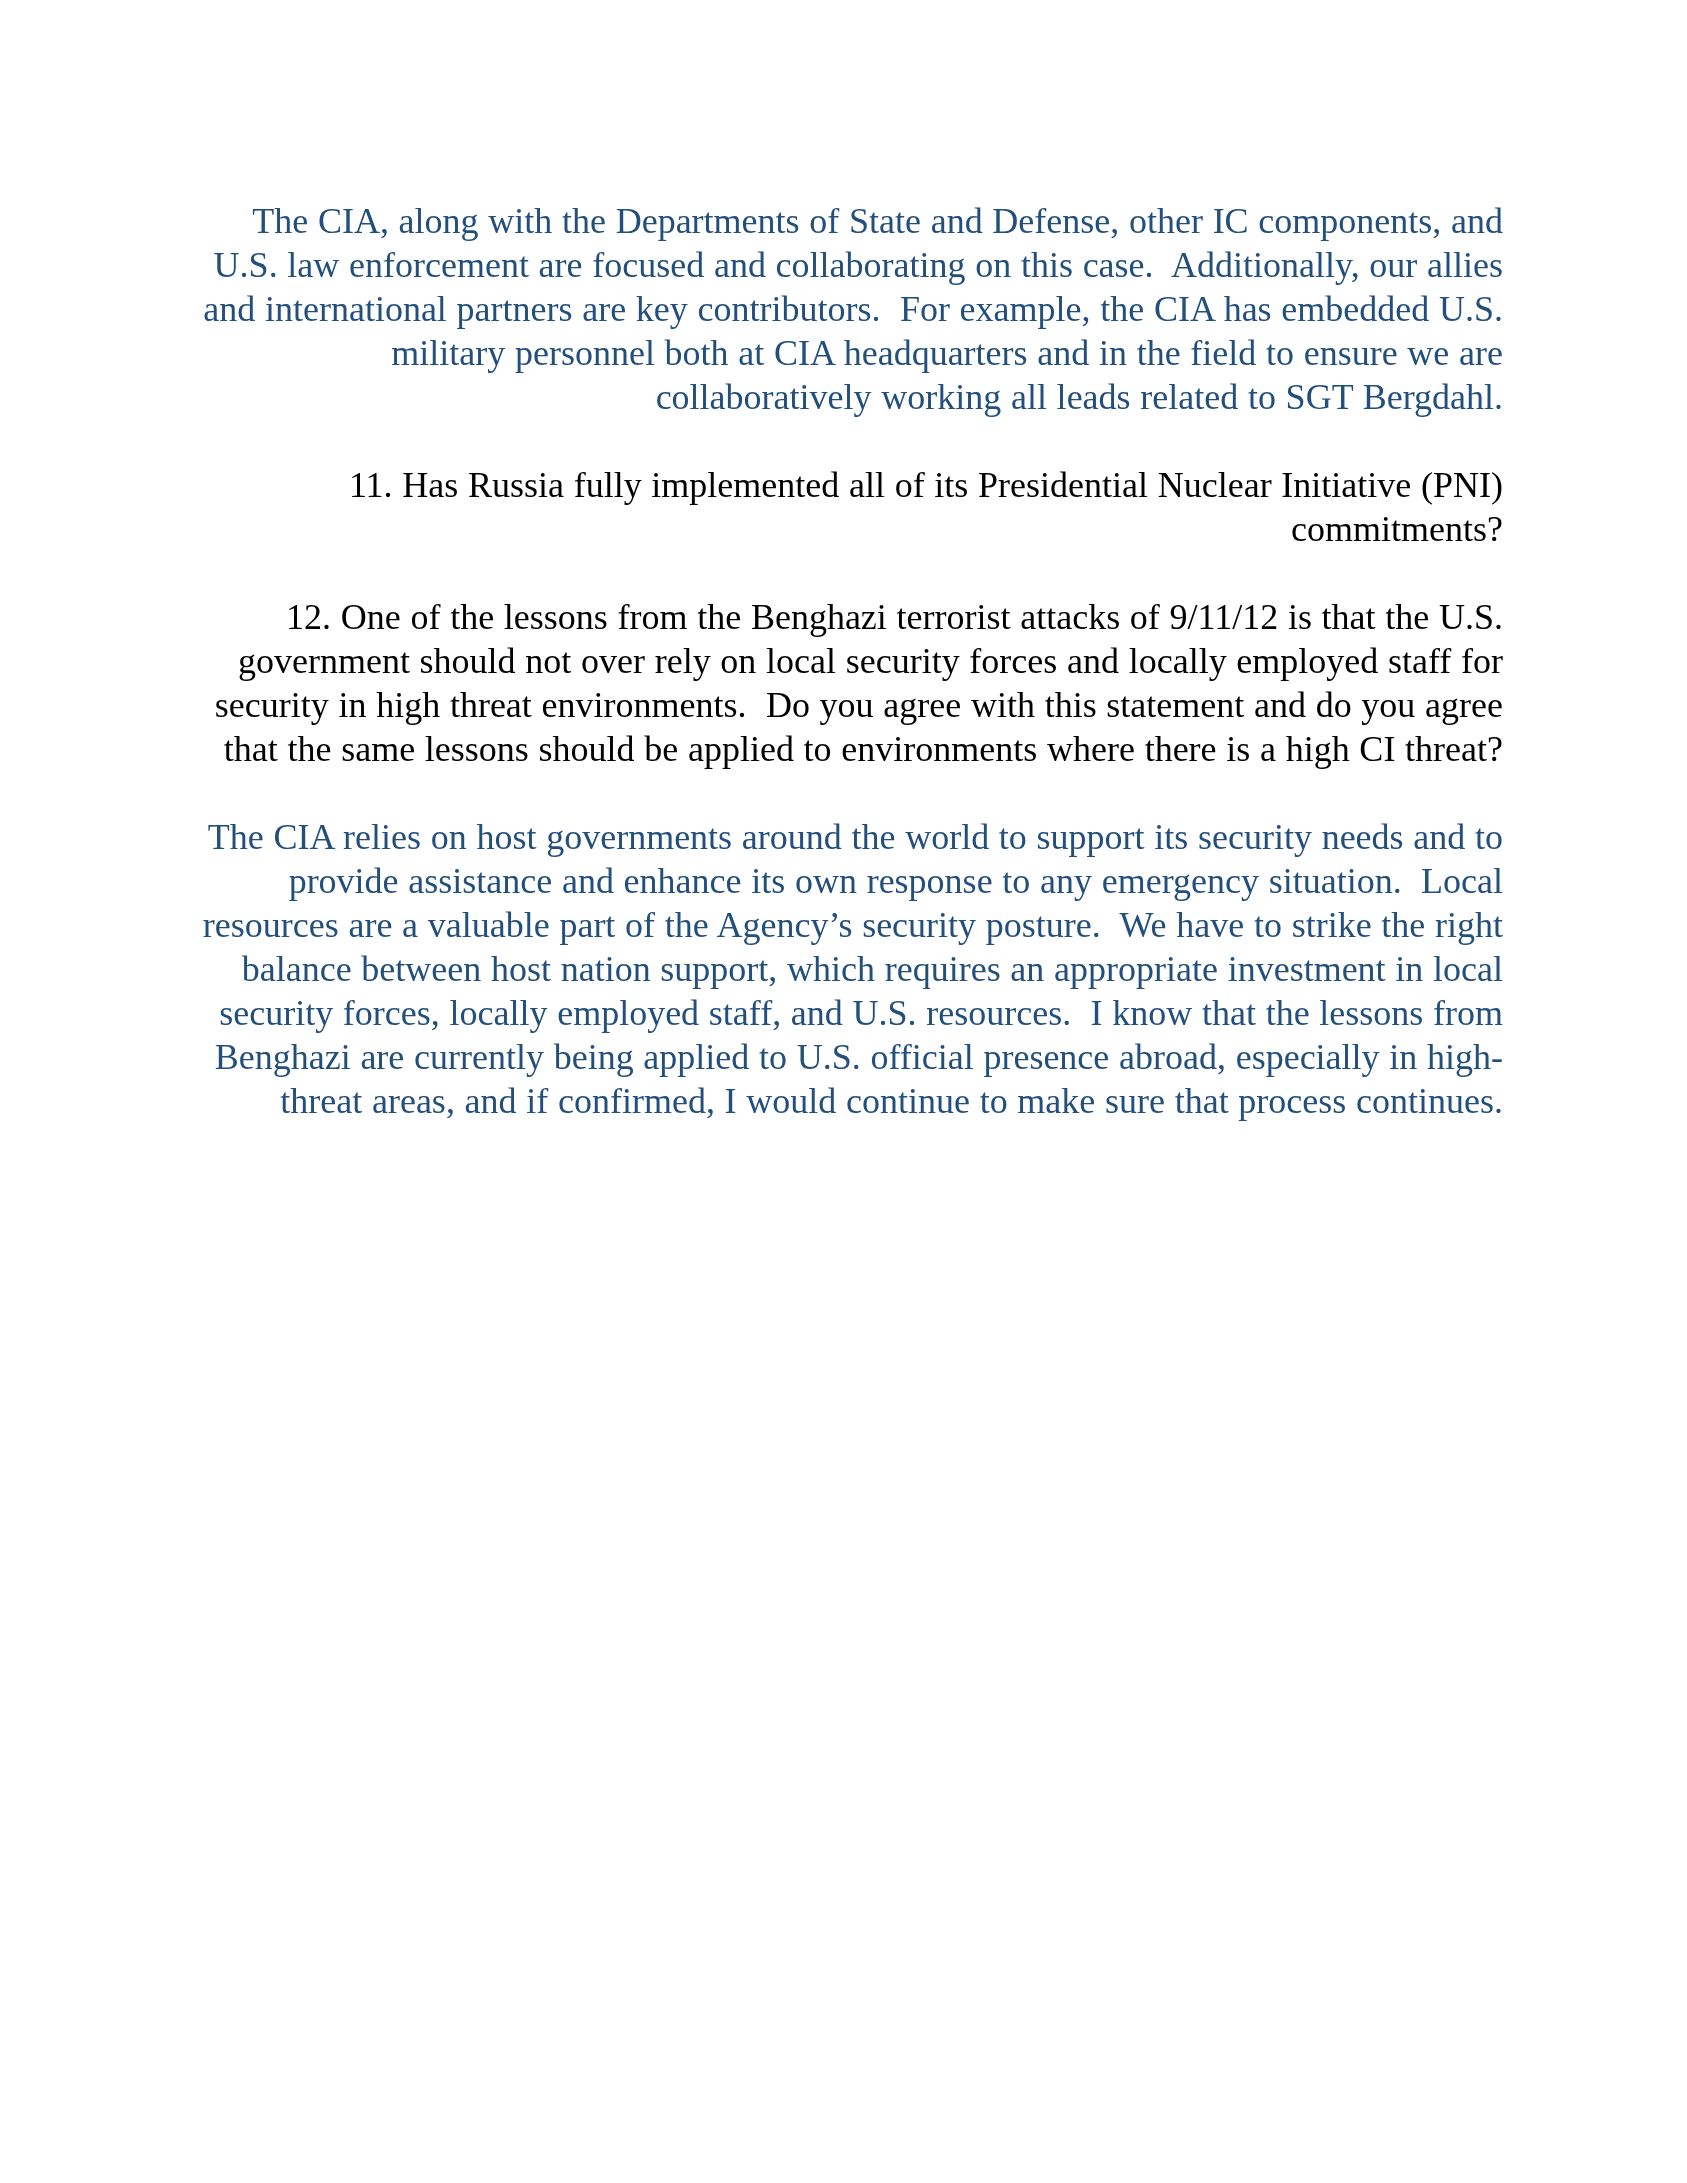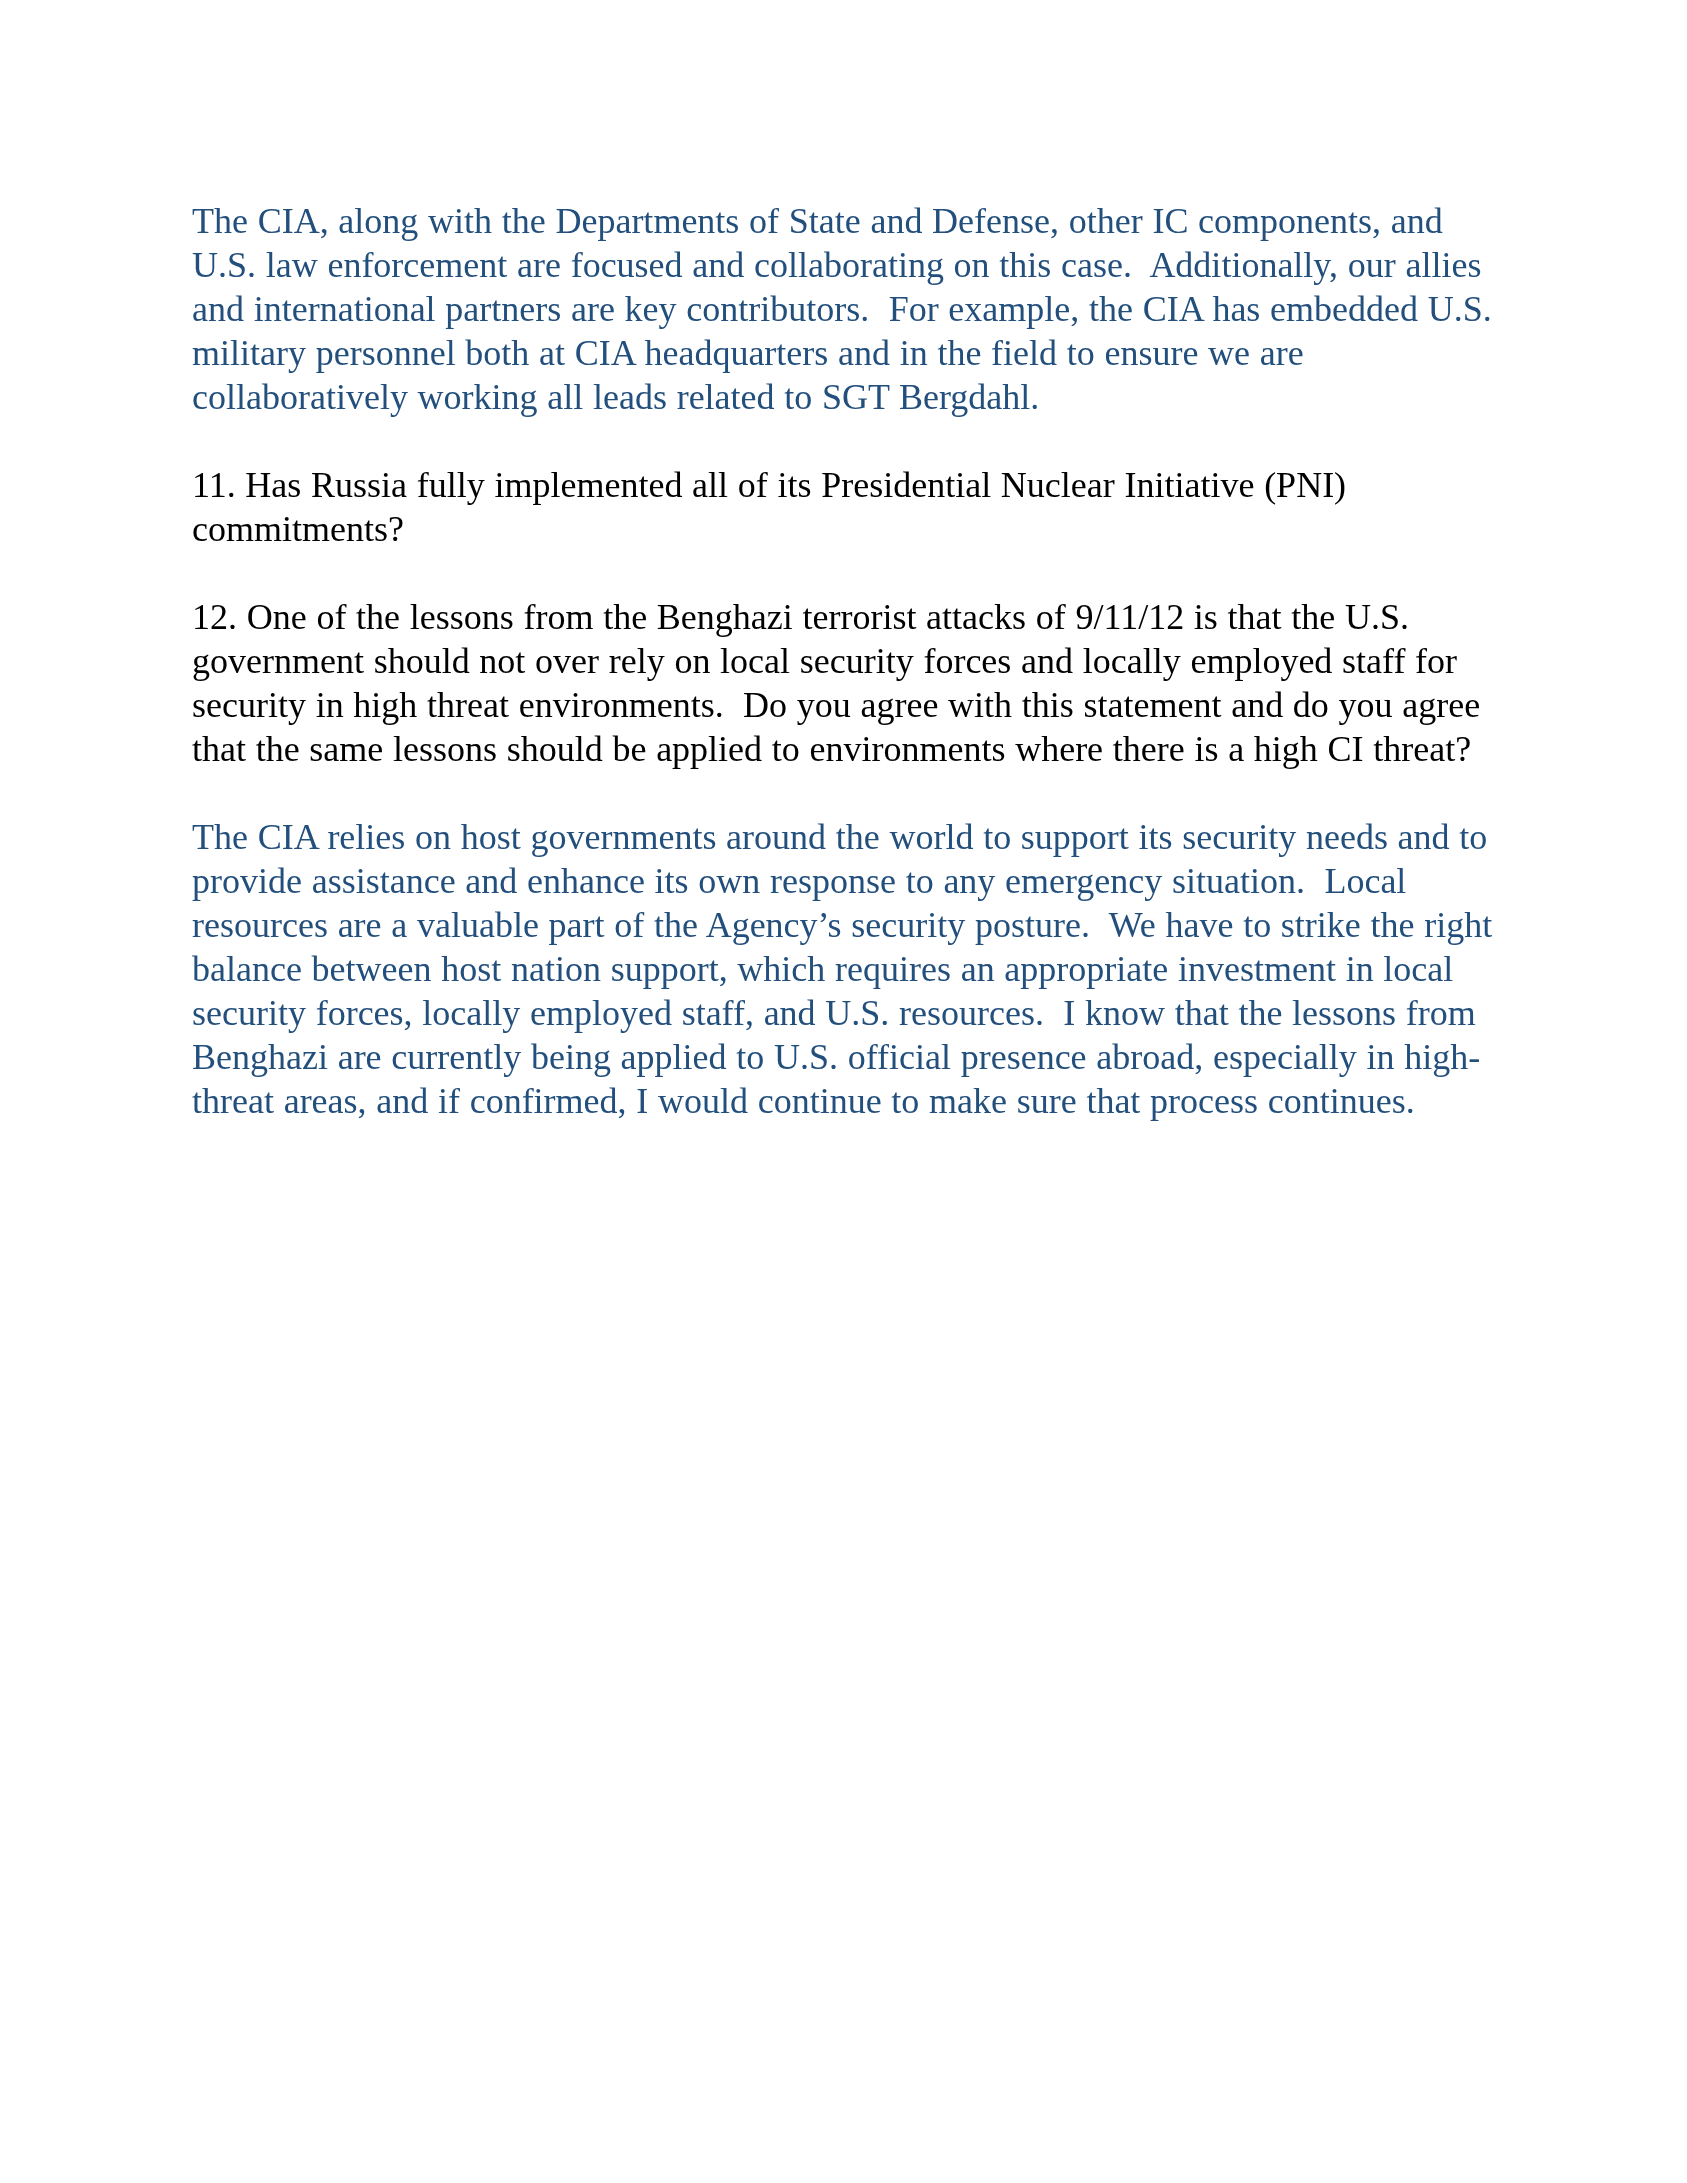--- a/index.html
+++ b/index.html
@@ -14,20 +14,21 @@
   }
   .page {
     box-sizing: border-box;
     width: 1687px;
     height: 2183px;
     background: var(--page-bg, #ffffff);
     padding: 199px 184px 0 192px;
     font-family: "Liberation Serif", "DejaVu Serif", serif;
     font-size: 36px;
     line-height: 44px;
+    text-align: right;
   }
   .para {
     margin: 0 0 44px 0;
     white-space: pre-wrap;
     word-spacing: 0.7px;
   }
   .question {
     color: var(--question-color, #000000);
   }
   .answer {

